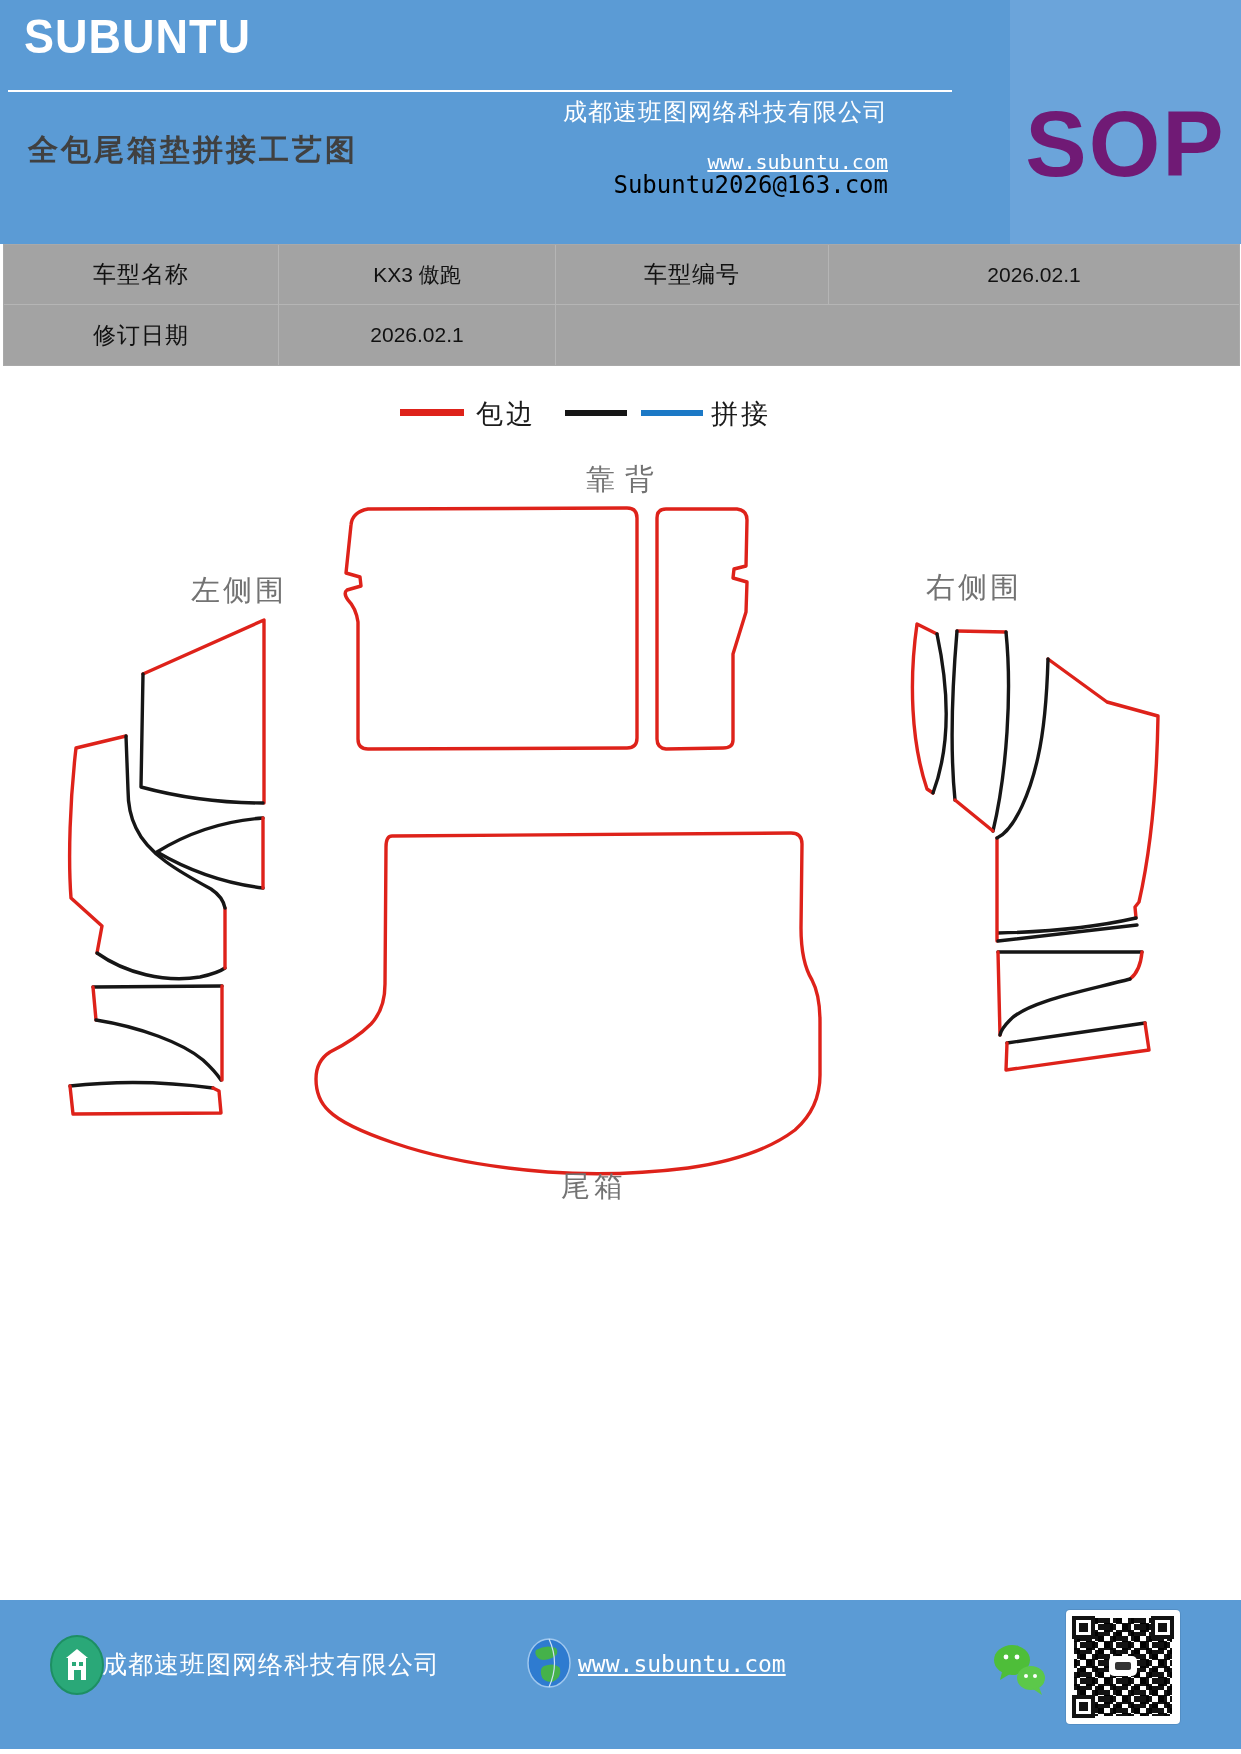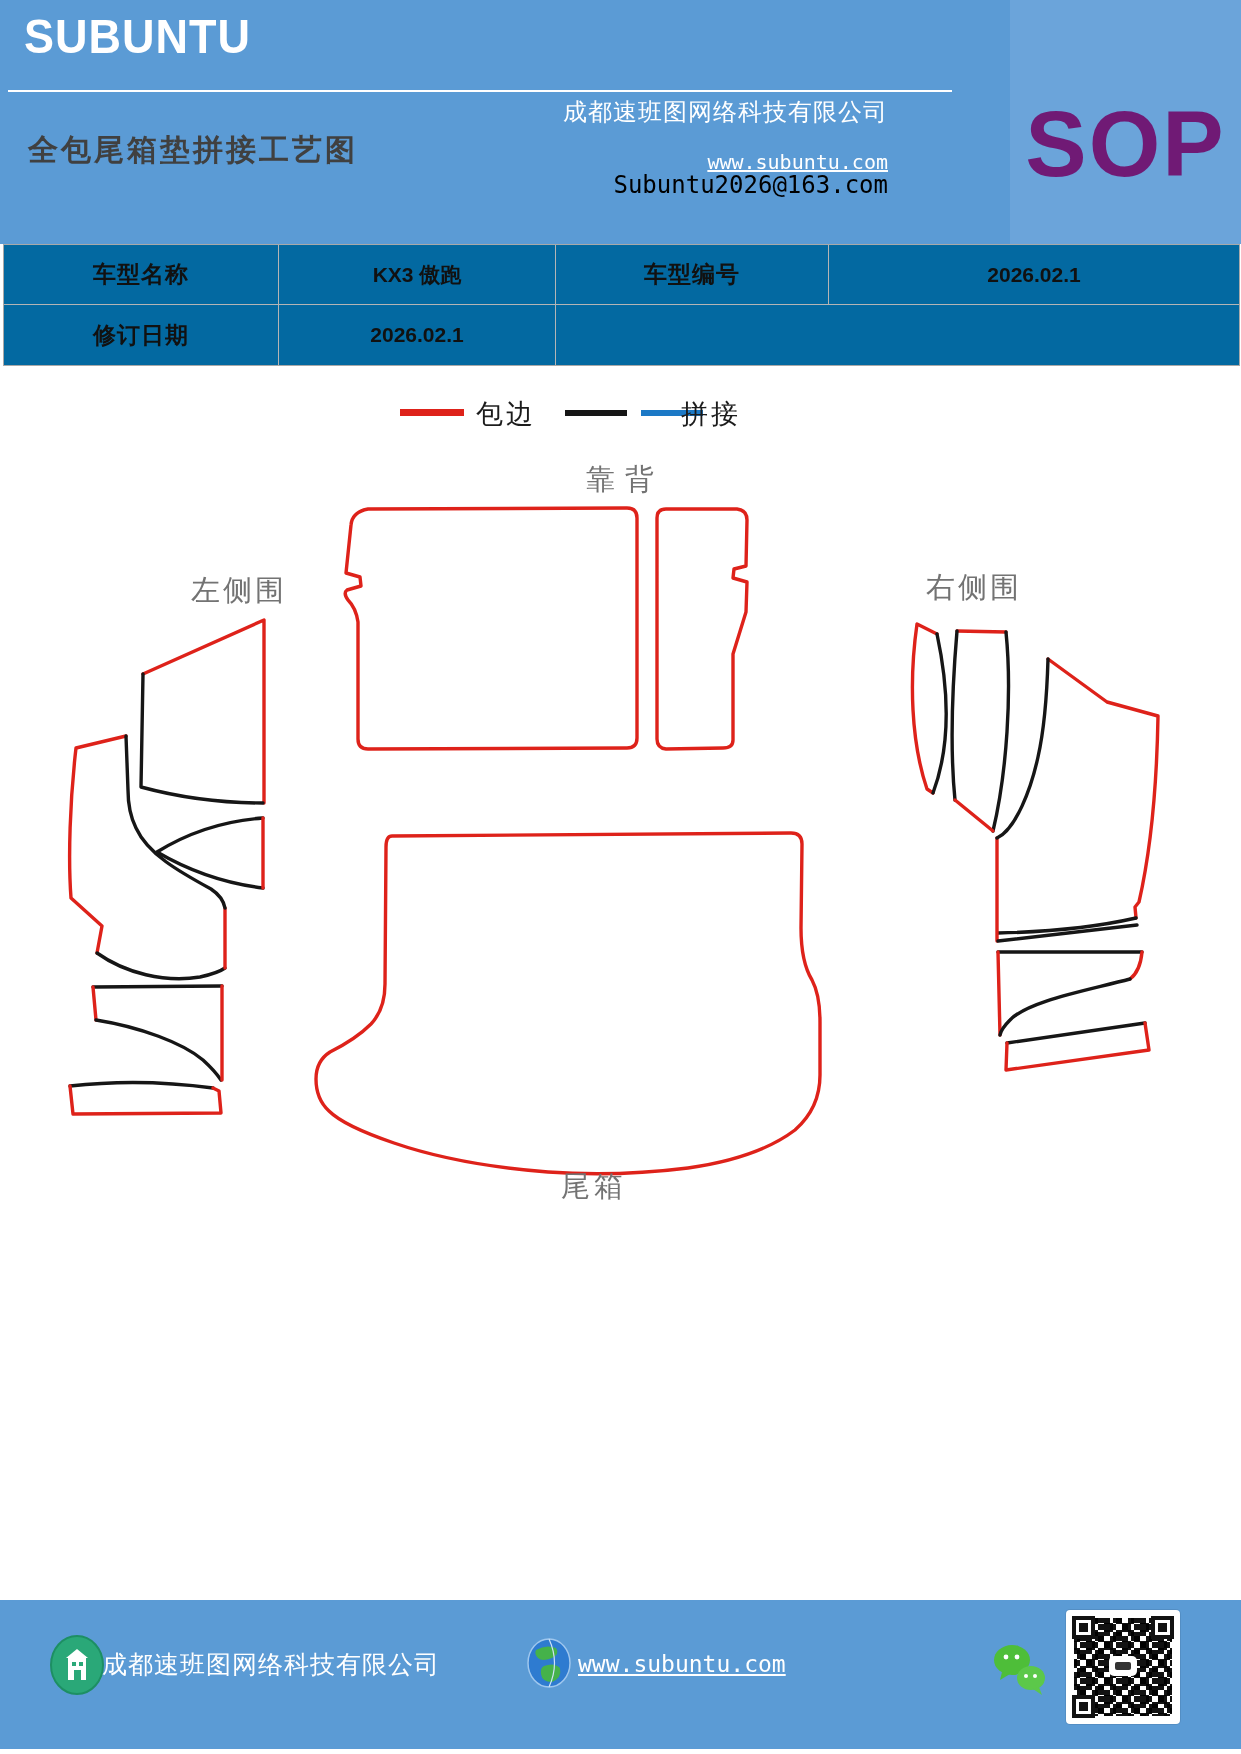--- a/index.html
+++ b/index.html
@@ -19,36 +19,36 @@
   .h-company{position:absolute;right:353px;top:96px;color:#fff;font-size:24px;letter-spacing:1px;
              font-family:"Liberation Serif",serif;}
   .h-web{position:absolute;right:353px;top:150px;color:#fff;font-size:20px;text-decoration:underline;
          font-family:"DejaVu Sans Mono",monospace;}
   .h-mail{position:absolute;right:353px;top:171px;color:#000000;font-size:24px;
           font-family:"DejaVu Sans Mono",monospace;}
 
   
   .info-table{position:absolute;left:3px;top:244px;width:1235px;display:grid;
               grid-template-columns:275px 277px 273px auto;grid-auto-rows:60px;
-              border:1px solid #a9a9a9;background:#0369a1;font-weight:bold;}
+              border:1px solid #a9a9a9;background:#a3a3a3;}
   .info-table .cell{display:flex;align-items:center;justify-content:center;
                     border-right:1px solid #b5b5b5;border-bottom:1px solid #b5b5b5;color:#111;}
   .info-table .cell:nth-child(4n){border-right:none;}
   .info-table .cell:nth-child(n+5){border-bottom:none;}
   .cell.lab{font-family:"Liberation Serif",serif;font-size:23px;letter-spacing:1px;}
   .cell.val{font-family:"Liberation Sans",sans-serif;font-size:21px;}
 
   
   .leg-bar{position:absolute;height:7px;}
   .leg-bar.red{left:400px;top:409px;width:64px;background:#de221a;}
   .leg-bar.blk{left:565px;top:410px;width:62px;height:6px;background:#161616;}
   .leg-bar.blu{left:641px;top:410px;width:62px;height:6px;background:#1c79c6;}
   .leg-lab{position:absolute;color:#1c1c1c;font-size:27px;font-family:"Liberation Serif",serif;letter-spacing:3px;}
   .leg-lab.baobian{left:476px;top:396px;}
-  .leg-lab.pinjie{left:681px;top:396px;}
+  .leg-lab.pinjie{left:711px;top:396px;}
 
   
   .diagram{position:absolute;left:0;top:0;width:1241px;height:1754px;}
   .diagram path.red{stroke:#de221a;}
   .diagram path.blk{stroke:#161616;}
   .dia-lab{position:absolute;color:#737373;font-size:29px;font-family:"Liberation Serif",serif;}
   .lbl-kaobei{left:586px;top:460px;letter-spacing:10px;}
   .lbl-leftside{left:191px;top:571px;letter-spacing:3px;}
   .lbl-rightside{left:926px;top:568px;letter-spacing:3px;}
   .lbl-trunk{left:561px;top:1167px;letter-spacing:4px;}

